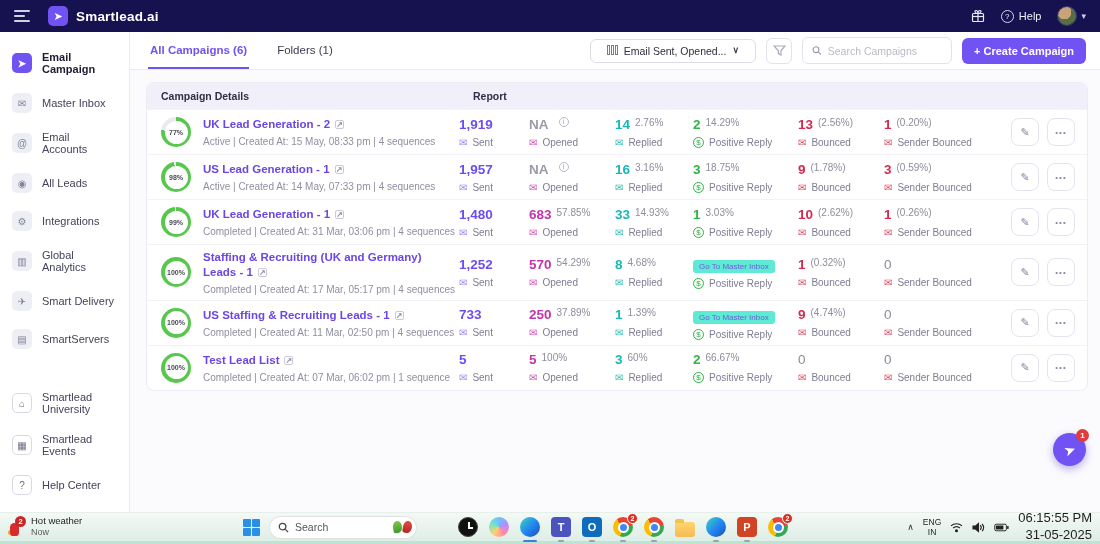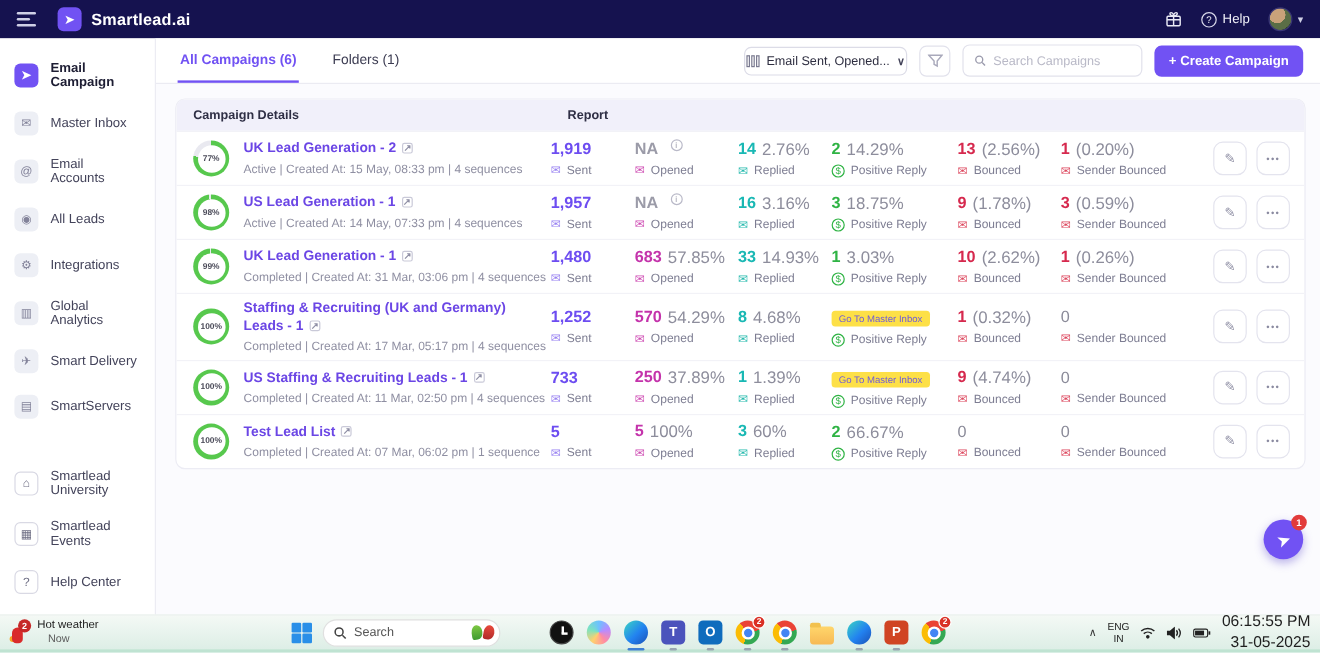--- a/index.html
+++ b/index.html
@@ -33,21 +33,21 @@
   .side-foot .icn { background:transparent; border:1px solid #d9d9e4; color:#6e6e84; }
 
   .main { flex:1; background:#fbfbfe; display:flex; flex-direction:column; position:relative; }
 
   
   .toolbar { background:#fff; border-bottom:1px solid #ebebf2; display:flex; align-items:center; padding:0 14px 0 18px; height:38px; }
   .tabs { display:flex; gap:26px; height:100%; }
   .tab { font-size:11.5px; color:#3c3c52; display:flex; align-items:center; cursor:pointer; border-bottom:2px solid transparent; padding:0 2px; }
   .tab.active { color:#7152f3; font-weight:bold; border-bottom-color:#7152f3; }
   .tb-right { margin-left:auto; display:flex; align-items:center; gap:10px; }
-  .col-dd { display:flex; align-items:center; gap:6px; border:1px solid #dcdce7; border-radius:6px; padding:5px 1px; font-size:10.5px; color:#2e2e40; cursor:pointer; background:#fff; }
+  .col-dd { display:flex; gap:6px; border:1px solid #dcdce7; border-radius:6px; padding:5px 16px; font-size:10.5px; color:#2e2e40; cursor:pointer; background:#fff; }
   .cols-ic { display:inline-flex; gap:1px; }
   .cols-ic i { width:3px; height:10px; border:1px solid #7a7a90; }
   .dd-chev { font-size:9px; color:#44445a; font-weight:bold; }
   .funnel-btn { width:26px; height:26px; border:1px solid #e2e2ec; border-radius:6px; background:#fff; display:flex; align-items:center; justify-content:center; cursor:pointer; }
   .search-box { display:flex; align-items:center; gap:6px; border:1px solid #e2e2ec; border-radius:6px; padding:0 9px; height:27px; width:150px; background:#fff; }
   .search-box input { border:0; outline:0; font-size:10.5px; width:100%; color:#444; font-family:"Liberation Sans",sans-serif; }
   .search-box input::placeholder { color:#b9b9c7; }
   .create-btn { background:#7152f3; color:#fff; font-size:11px; font-weight:bold; border:0; border-radius:6px; padding:7px 12px; cursor:pointer; }
 
   
@@ -58,52 +58,52 @@
   .trow { border-top:1px solid #f2f2f7; min-height:45px; padding:5px 0; }
   .camp-cell { display:flex; align-items:center; gap:12px; padding-left:14px; }
   .ring { width:30px; height:30px; min-width:30px; border-radius:50%; background:conic-gradient(#57c84d calc(var(--p)*1%), #e9e9f0 0); position:relative; display:flex; align-items:center; justify-content:center; }
   .ring::before { content:""; position:absolute; inset:3.5px; background:#fff; border-radius:50%; }
   .ring span { position:relative; font-size:7px; color:#4a4a58; font-weight:bold; }
   .camp-name { font-size:11.5px; font-weight:bold; color:#6b46e5; max-width:240px; line-height:1.3; cursor:pointer; }
   .ext { display:inline-block; font-size:8px; color:#8f8fa5; border:1px solid #c9c9d8; border-radius:2px; width:9px; height:9px; line-height:8px; text-align:center; margin-left:5px; vertical-align:1px; }
   .camp-meta { font-size:10px; color:#8f8fa2; margin-top:4px; }
   .metric .mv { display:flex; align-items:flex-start; gap:5px; }
   .metric .val { font-size:13.5px; font-weight:bold; }
-  .metric .pct { font-size:14px; color:#8d8d9c; }
+  .metric .pct { font-size:10px; color:#8d8d9c; }
   .metric .ml { display:flex; align-items:center; gap:5px; margin-top:5px; font-size:10px; color:#7d7d92; }
   .mic { font-size:10px; }
   .v-sent .val { color:#6d4df1; } .v-sent .mic { color:#9b85f2; }
   .v-open .val { color:#c433ab; } .v-open .mic { color:#cf4fb4; }
   .v-rep .val { color:#19b8b4; } .v-rep .mic { color:#2dbcb0; }
   .v-pos .val { color:#2fb344; }
   .v-bnc .val { color:#d6294e; } .v-bnc .mic { color:#dd4a60; }
   .v-snd .val { color:#d6294e; } .v-snd .mic { color:#dd4a60; }
   .dollar { width:11px; height:11px; border:1px solid #2fb344; border-radius:50%; color:#2fb344; font-size:8px; display:inline-flex; align-items:center; justify-content:center; }
   .zero .val { color:#8b8b99 !important; font-weight:normal; }
   .na-val { color:#9b9ba8 !important; }
   .info-i { display:none; width:10px; height:10px; border:1px solid #b9b9c8; border-radius:50%; color:#9a9aa9; font-size:7px; align-items:center; justify-content:center; font-style:normal; }
-  .pill { display:none; background:#fde047; color:#6f5bd8; font-size:8px; padding:2px 6px; border-radius:3px; white-space:nowrap; }
+  .pill { display:none; background:#5eead4; color:#6f5bd8; font-size:8px; padding:2px 6px; border-radius:3px; white-space:nowrap; }
   .act-cell { display:flex; justify-content:flex-end; gap:8px; padding-right:12px; }
   .icon-btn { width:28px; height:28px; border:1px solid #e4e4ee; border-radius:8px; background:#fff; color:#8a8aa0; font-size:11px; display:flex; align-items:center; justify-content:center; cursor:pointer; }
   .icon-btn.dots { font-size:8px; letter-spacing:1px; }
 
   
   .fab { position:absolute; right:14px; bottom:46px; width:33px; height:33px; border-radius:50%; background:#7152f3; color:#fff; display:flex; align-items:center; justify-content:center; font-size:14px; box-shadow:0 3px 8px rgba(80,60,200,.4); cursor:pointer; }
   .fab .badge { position:absolute; top:-4px; right:-3px; background:#e23b3b; color:#fff; font-size:8px; min-width:13px; height:13px; border-radius:7px; display:flex; align-items:center; justify-content:center; font-weight:bold; }
 
   
   .taskbar { position:absolute; left:0; right:0; bottom:0; height:32px; background:linear-gradient(#f4f9f5,#ddeee6); border-top:1px solid #e6efe9; border-bottom:3px solid #bfe3d2; display:flex; align-items:center; }
   .weather { display:flex; align-items:center; gap:7px; padding-left:8px; cursor:pointer; }
   .w-ic { position:relative; width:16px; height:18px; }
   .w-pin { position:absolute; bottom:0; left:2px; width:9px; height:13px; background:#d92b2b; border-radius:5px 5px 4px 4px; }
   .w-flame { position:absolute; bottom:1px; left:0; width:5px; height:5px; background:#f6a623; border-radius:50%; }
   .w-badge { position:absolute; top:-2px; right:-2px; background:#c62828; color:#fff; font-size:7.5px; font-weight:bold; width:11px; height:11px; border-radius:50%; display:flex; align-items:center; justify-content:center; }
   .w-txt { line-height:1.15; }
   .w-title { font-size:9.5px; color:#1c1c1c; }
-  .w-sub { font-size:9px; color:#5c5c5c;margin-left:9px; }
+  .w-sub { font-size:9px; color:#5c5c5c; }
   .tb-center { position:absolute; left:243px; display:flex; align-items:center; gap:9px; height:100%; }
   .win { width:17px; height:17px; display:grid; grid-template-columns:8px 8px; grid-template-rows:8px 8px; gap:1px; cursor:pointer; }
   .win i { background:#2a8fe8; border-radius:1px; }
   .tsearch { width:148px; height:23px; background:#fff; border:1px solid #e0e0e0; border-radius:12px; display:flex; align-items:center; gap:6px; padding:8px 8px; font-size:10.5px; color:#555; cursor:text; position:relative; }
   .parrots { position:absolute; right:4px; display:flex; }
   .parrot { width:9px; height:12px; border-radius:50% 50% 50% 20%; }
   .p1 { background:linear-gradient(#7ec843,#3f9a30); transform:rotate(-8deg); }
   .p2 { background:linear-gradient(#e84a3c,#b02a2a); transform:rotate(10deg); margin-left:1px; }
   .tapp { position:relative; width:22px; height:22px; display:flex; align-items:center; justify-content:center; cursor:pointer; }
   .tapp .under { position:absolute; bottom:-4px; left:50%; transform:translateX(-50%); width:6px; height:2.5px; border-radius:2px; background:#9aa5b1; }

